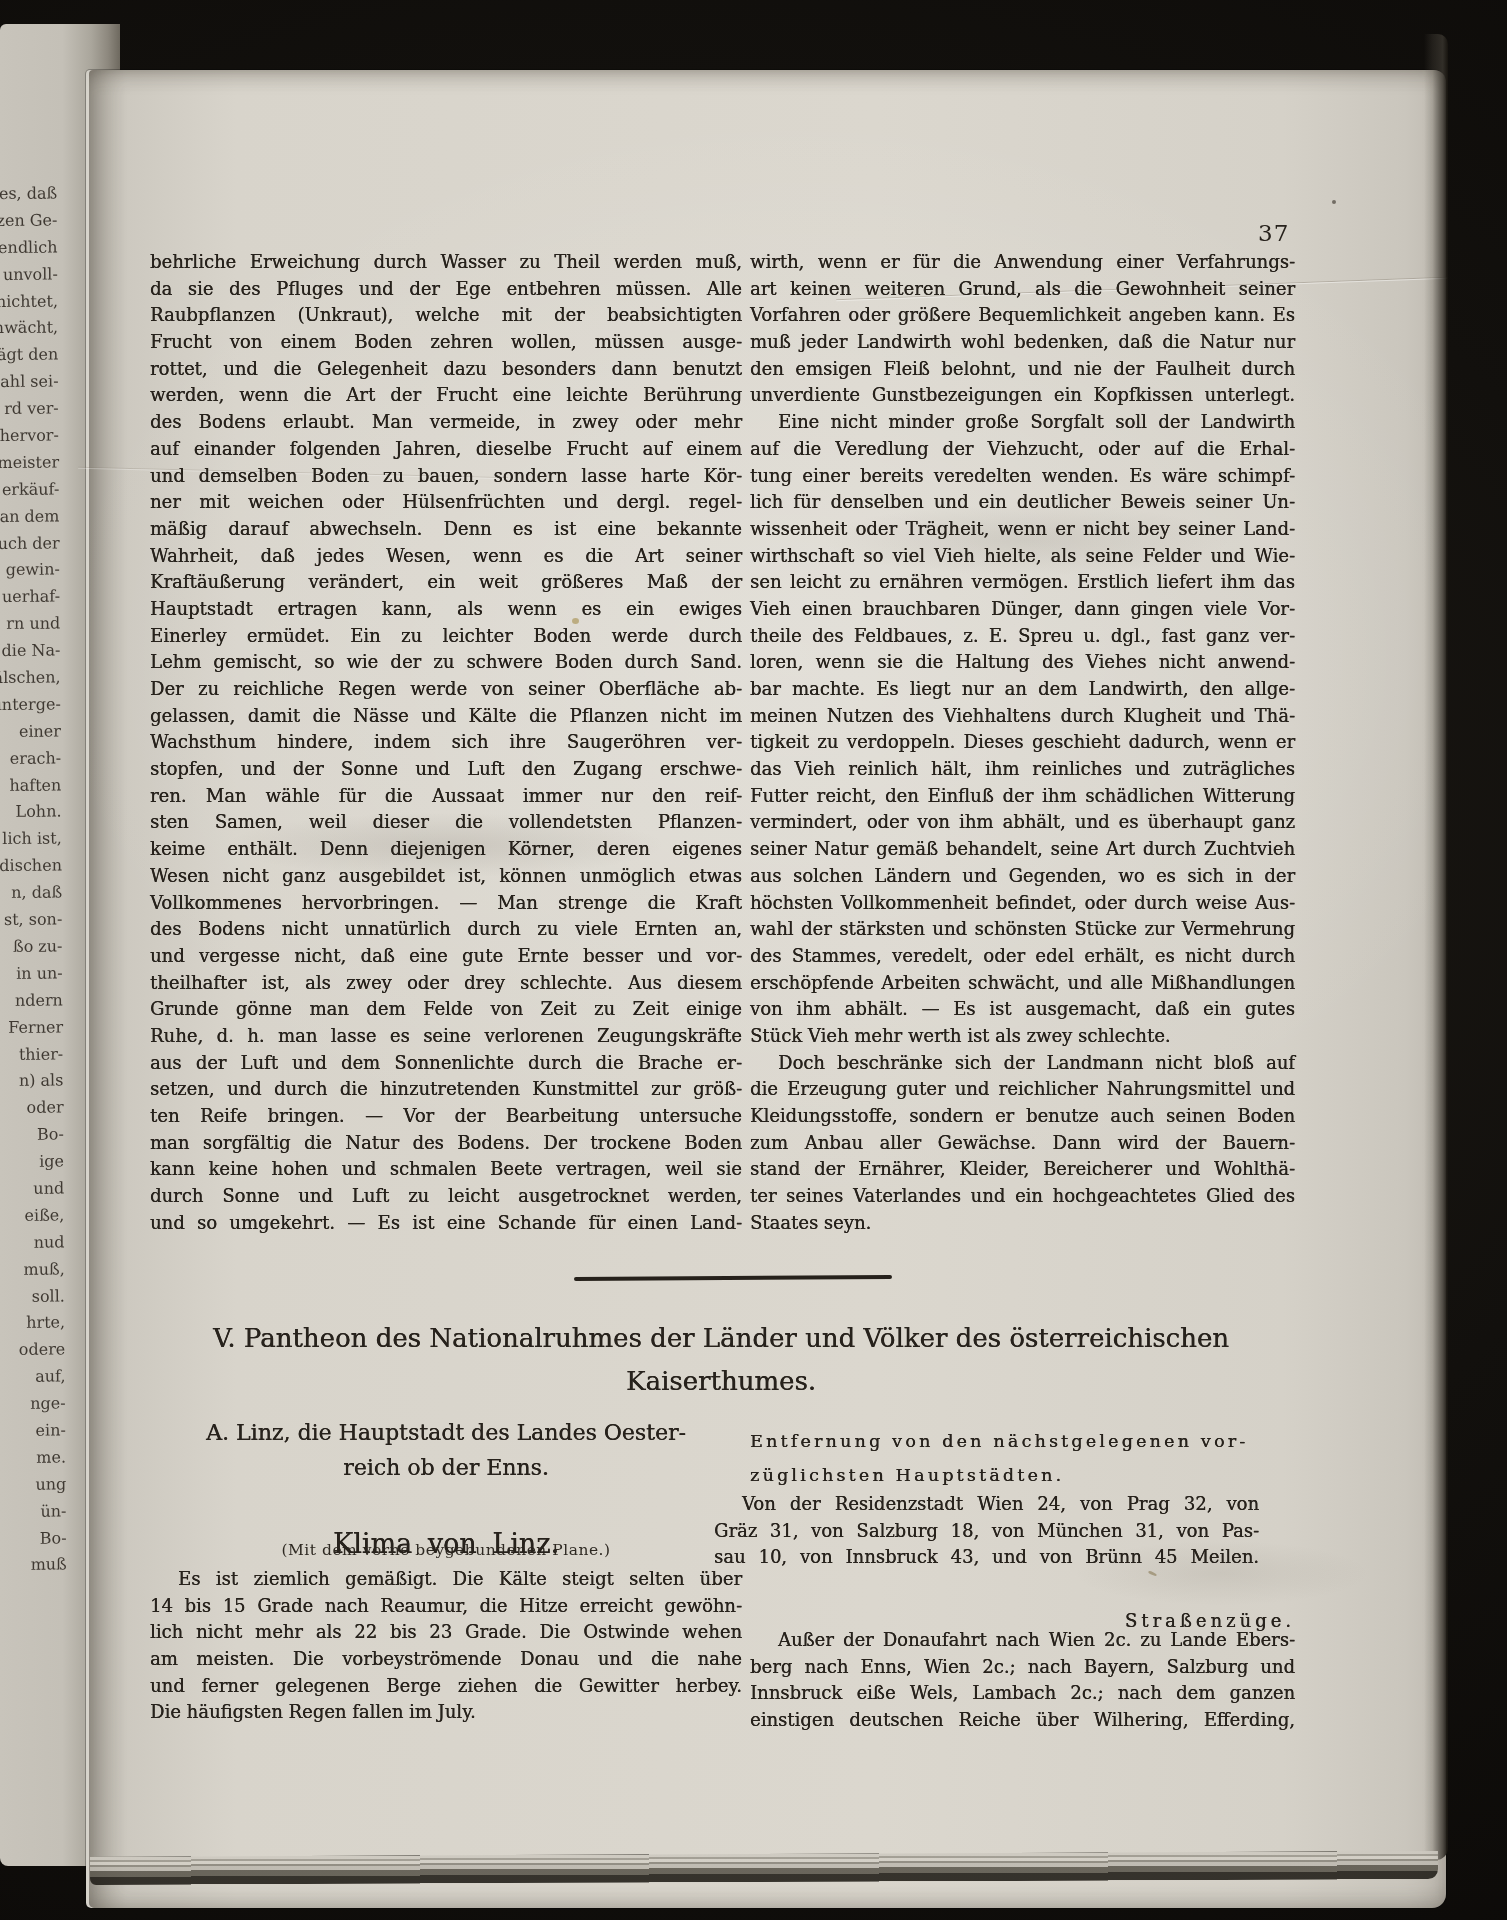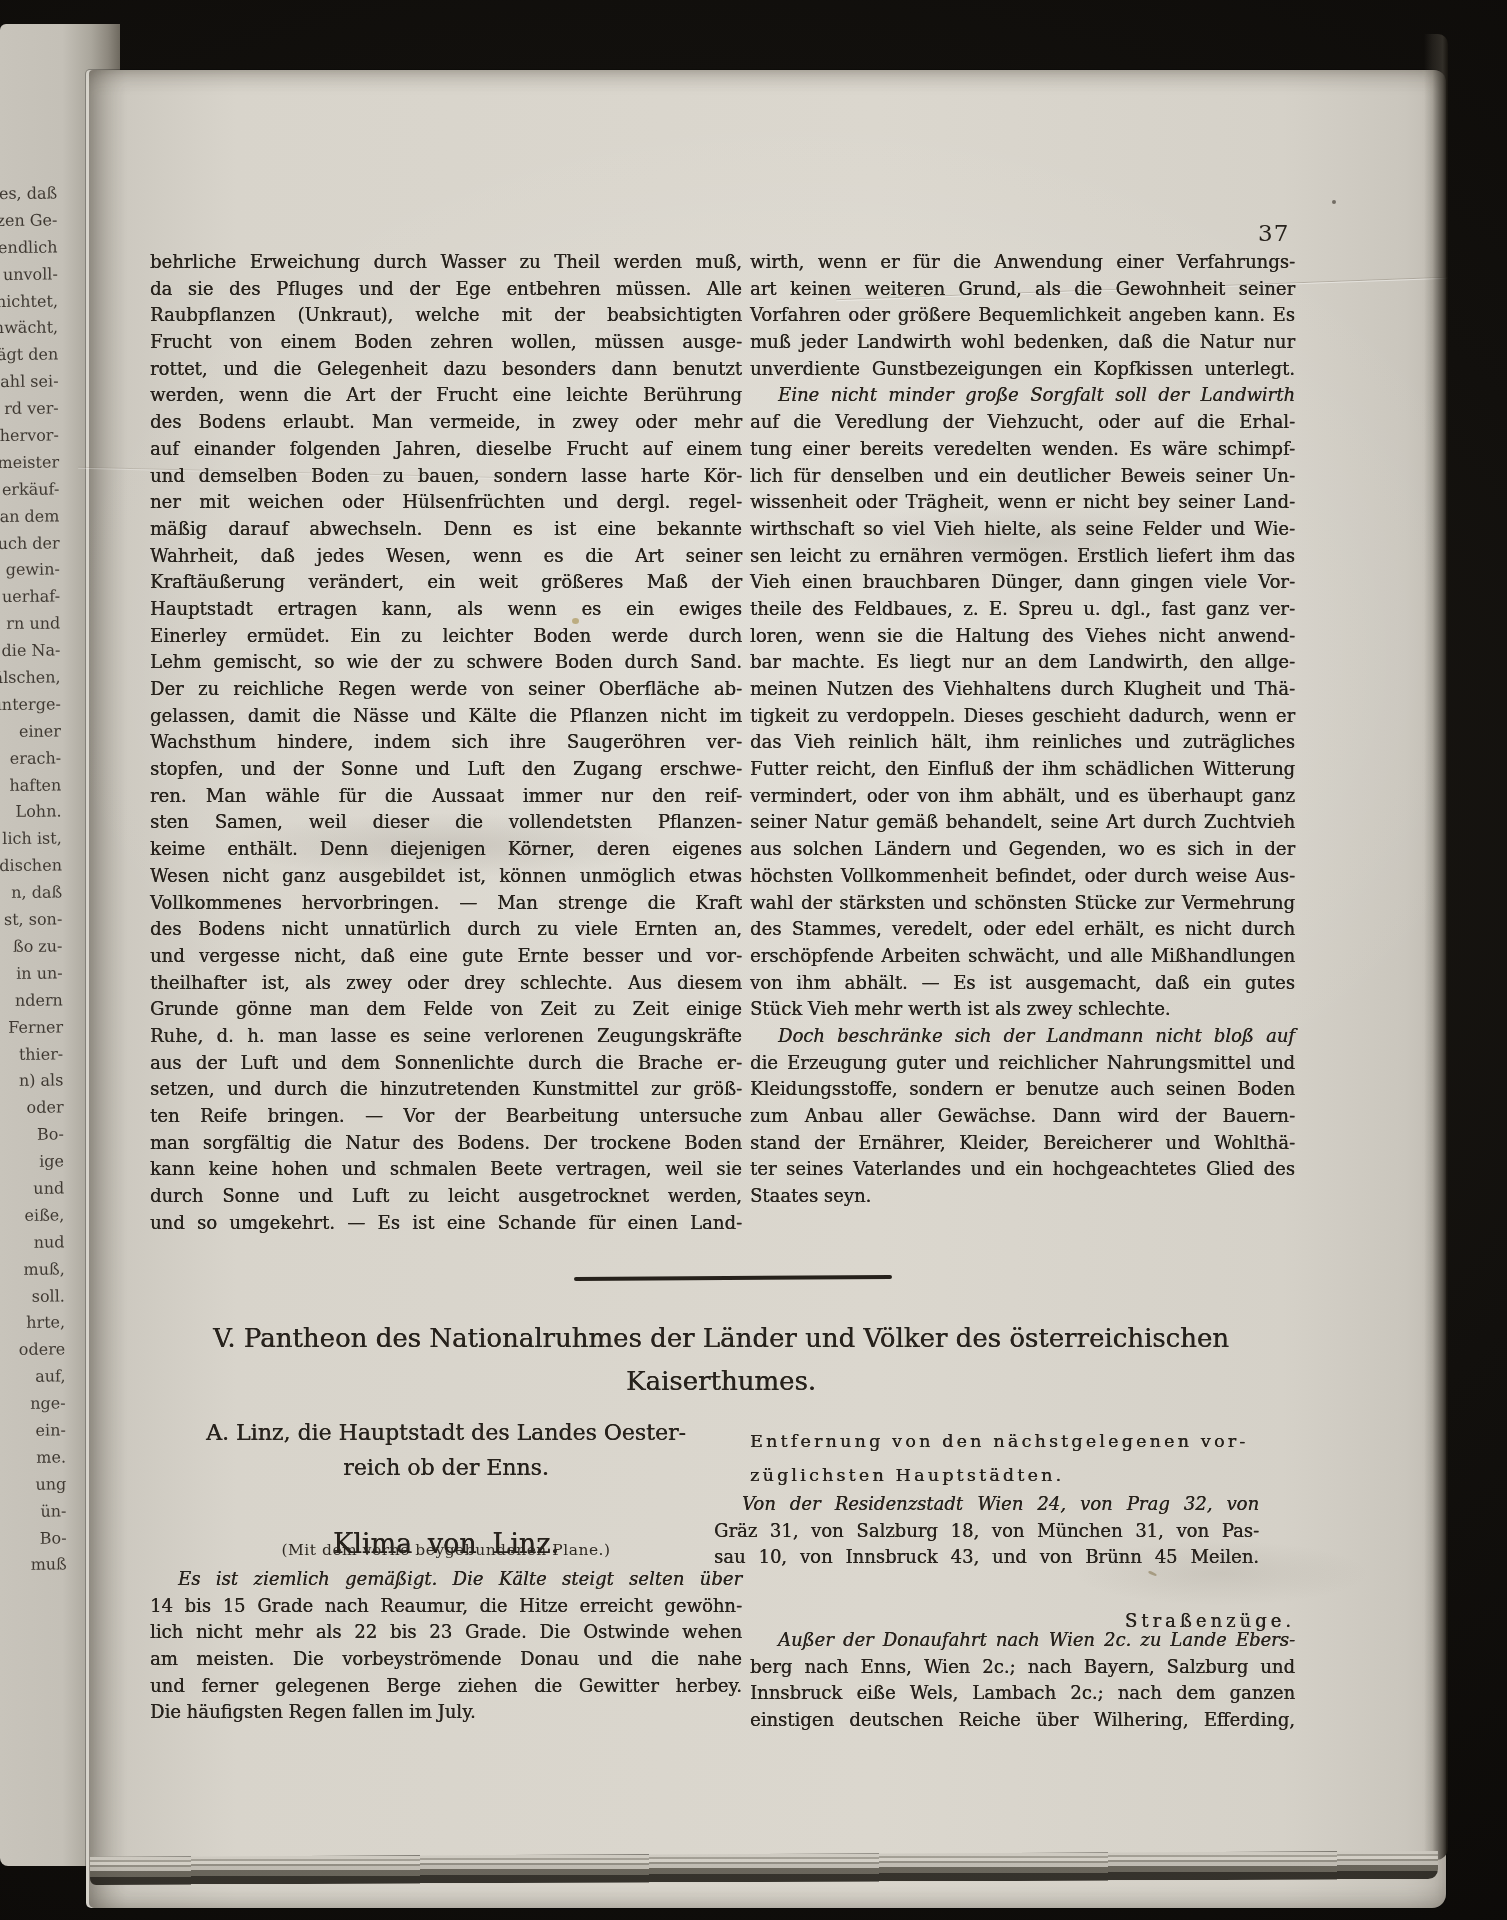--- a/index.html
+++ b/index.html
@@ -56,21 +56,21 @@
 
   .pagenum{position:absolute;left:1172px;top:150px;font-size:23px;letter-spacing:1px;color:#27221c;}
 
   .col{position:absolute;color:#27221c;}
   .tline{
     font-size:18px;line-height:26.7px;height:26.7px;white-space:nowrap;
     text-align:justify;text-align-last:justify;
     text-shadow:0.25px 0 0 currentColor;
   }
   .tline.flush{text-align-last:left;}
-  .tline.indent{padding-left:28px;font-style:italic;}
+  .tline.indent{padding-left:28px;}
 
   .colL{left:64px;top:179px;width:592px;}
   .colR{left:664px;top:179px;width:545px;}
 
   .rule{position:absolute;left:488px;top:1206px;width:318px;height:4px;background:#26211b;border-radius:2px;transform:rotate(-0.35deg);}
 
   .sechead{position:absolute;left:40px;top:1247px;width:1190px;text-align:center;color:#27221c;}
   .sechead div{font-size:26px;line-height:43px;text-shadow:0.3px 0 0 currentColor;}
 
   .linzhead{position:absolute;left:64px;top:1345px;width:592px;text-align:center;color:#27221c;}
@@ -211,20 +211,21 @@
         <div class="tline">man sorgfältig die Natur des Bodens. Der trockene Boden</div>
         <div class="tline">kann keine hohen und schmalen Beete vertragen, weil sie</div>
         <div class="tline">durch Sonne und Luft zu leicht ausgetrocknet werden,</div>
         <div class="tline">und so umgekehrt. — Es ist eine Schande für einen Land-</div>
       </div>
     <div class="col colR">
         <div class="tline">wirth, wenn er für die Anwendung einer Verfahrungs-</div>
         <div class="tline">art keinen weiteren Grund, als die Gewohnheit seiner</div>
         <div class="tline">Vorfahren oder größere Bequemlichkeit angeben kann. Es</div>
         <div class="tline">muß jeder Landwirth wohl bedenken, daß die Natur nur</div>
+        <div class="tline">den emsigen Fleiß belohnt, und nie der Faulheit durch</div>
         <div class="tline">unverdiente Gunstbezeigungen ein Kopfkissen unterlegt.</div>
         <div class="tline indent">Eine nicht minder große Sorgfalt soll der Landwirth</div>
         <div class="tline">auf die Veredlung der Viehzucht, oder auf die Erhal-</div>
         <div class="tline">tung einer bereits veredelten wenden. Es wäre schimpf-</div>
         <div class="tline">lich für denselben und ein deutlicher Beweis seiner Un-</div>
         <div class="tline">wissenheit oder Trägheit, wenn er nicht bey seiner Land-</div>
         <div class="tline">wirthschaft so viel Vieh hielte, als seine Felder und Wie-</div>
         <div class="tline">sen leicht zu ernähren vermögen. Erstlich liefert ihm das</div>
         <div class="tline">Vieh einen brauchbaren Dünger, dann gingen viele Vor-</div>
         <div class="tline">theile des Feldbaues, z. E. Spreu u. dgl., fast ganz ver-</div>

